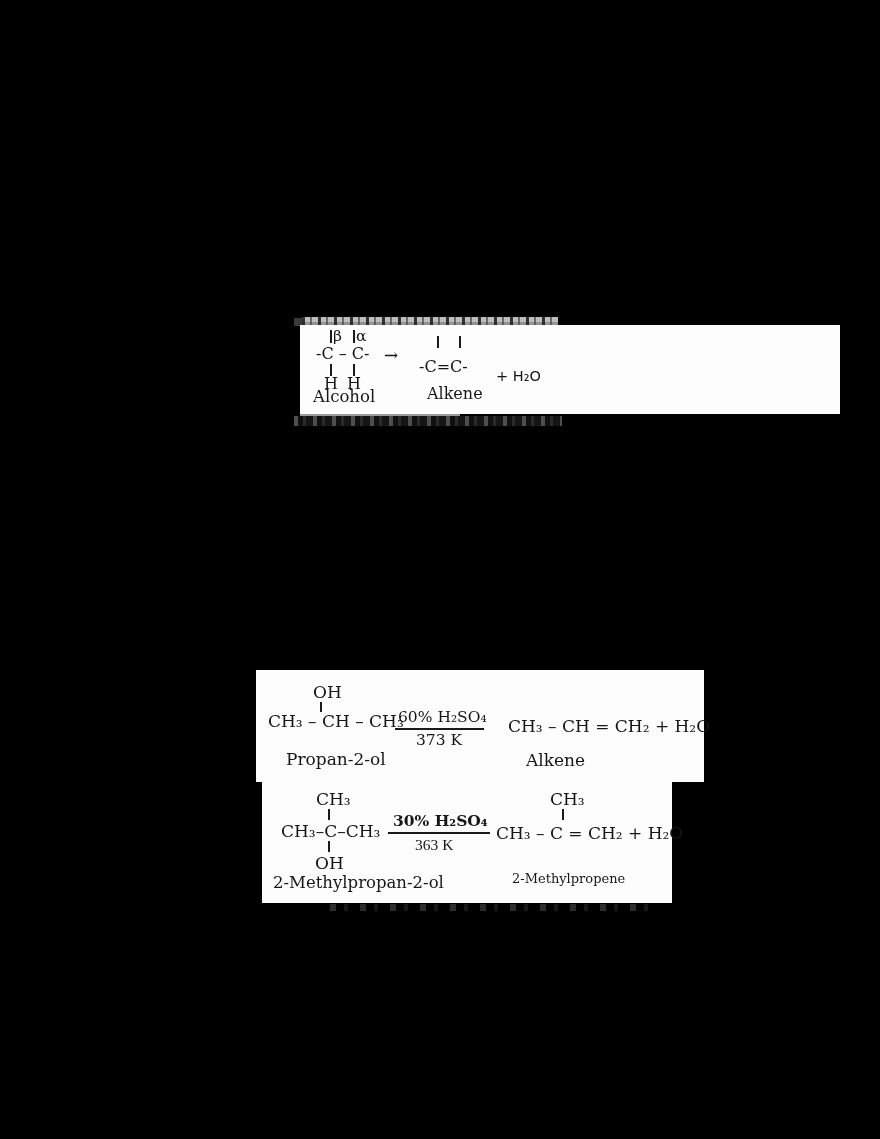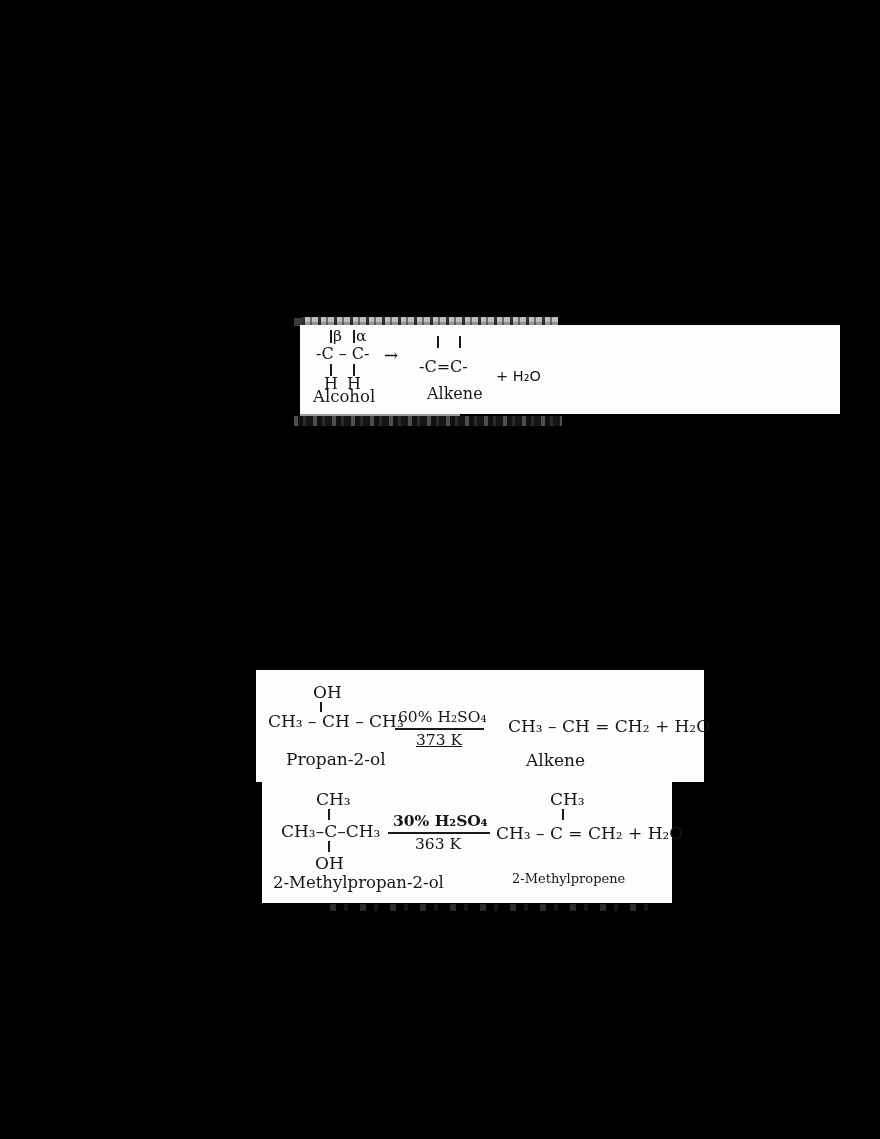--- a/index.html
+++ b/index.html
@@ -99,37 +99,37 @@
   </div>
 
   <div class="panel panel-b">
     <span class="t fs17" style="left:57px; top:14px;">OH</span>
     <div class="bond" style="left:64px; top:32px; height:10px;"></div>
     <span class="t fs17" style="left:12px; top:43px;">CH₃ – CH – CH₃</span>
     <span class="t fs17" style="left:30px; top:81px;">Propan-2-ol</span>
 
     <span class="t fs15" style="left:142px; top:40px;">60% H₂SO₄</span>
     <div class="frac-line" style="left:139px; top:58px; width:89px;"></div>
-    <span class="t fs15" style="left:160px; top:63px;text-decoration:underline;">373 K</span>
+    <span class="t fs15" style="left:160px; top:63px;">373 K</span>
 
     <span class="t fs17" style="left:252px; top:48px;">CH₃ – CH = CH₂ + H₂O</span>
     <span class="t fs17" style="left:270px; top:82px;">Alkene</span>
   </div>
 
   <div class="panel panel-c">
     <span class="t fs17" style="left:54px; top:9px;">CH₃</span>
     <div class="bond" style="left:66px; top:27px; height:11px;"></div>
     <span class="t fs17" style="left:19px; top:41px;">CH₃–C–CH₃</span>
     <div class="bond" style="left:66px; top:59px; height:11px;"></div>
     <span class="t fs17" style="left:53px; top:73px;">OH</span>
     <span class="t" style="left:11px; top:93px; font-size:16.5px;">2-Methylpropan-2-ol</span>
 
     <span class="t fs15" style="left:131px; top:31px;font-weight:bold;">30% H₂SO₄</span>
     <div class="frac-line" style="left:126px; top:50px; width:102px;"></div>
-    <span class="t fs15" style="left:153px; top:55px;">363 K</span>
+    <span class="t fs15" style="left:153px; top:55px;font-family:Liberation Serif, serif;">363 K</span>
 
     <span class="t fs17" style="left:288px; top:9px;">CH₃</span>
     <div class="bond" style="left:300px; top:27px; height:11px;"></div>
     <span class="t fs17" style="left:234px; top:43px;">CH₃ – C = CH₂ + H₂O</span>
     <span class="t" style="left:250px; top:90px; font-size:13px;">2-Methylpropene</span>
   </div>
 
 </div>
 
 </body></html>

